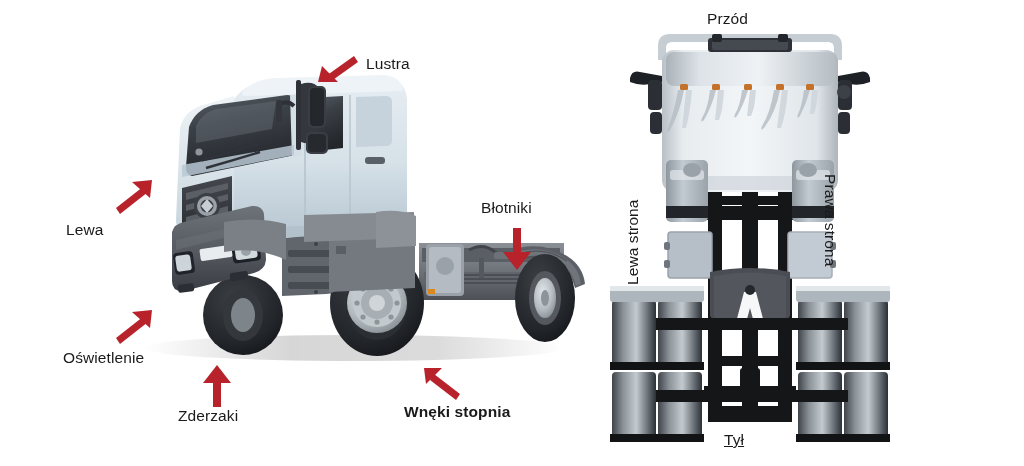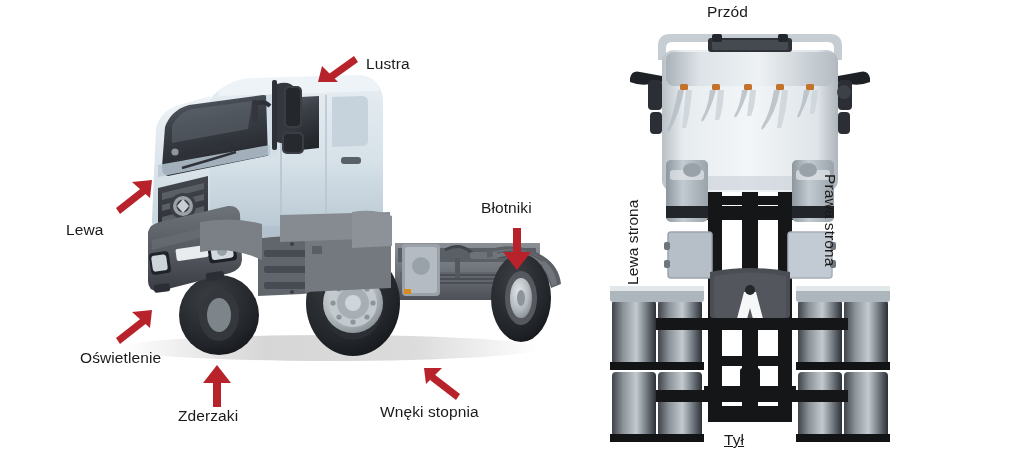--- a/index.html
+++ b/index.html
@@ -17,21 +17,21 @@
   .lbl.vert-cw{transform:rotate(90deg);transform-origin:left top;}
   .arrow{position:absolute;}
   svg{display:block;overflow:visible;}
   .panel{position:absolute;}
 </style>
 </head>
 <body>
 
 <div class="stage">
 
-  <div class="panel" style="left:0;top:0;width:600px;height:466px;">
+  <div class="panel" style="left:0;top:0;width:600px;height:466px;padding-left:24px;">
 
     <svg width="600" height="466" viewBox="0 0 600 466">
       <defs>
         <linearGradient id="cabG" x1="0" y1="0" x2="0" y2="1">
           <stop offset="0%" stop-color="#eef3f6"></stop>
           <stop offset="45%" stop-color="#dde6ec"></stop>
           <stop offset="100%" stop-color="#c6d4dd"></stop>
         </linearGradient>
         <linearGradient id="cabSideG" x1="0" y1="0" x2="0" y2="1">
           <stop offset="0%" stop-color="#e7eef3"></stop>
@@ -253,37 +253,37 @@
       </g>
     </svg>
     <div class="lbl" style="left:66px;top:222px;">Lewa</div>
 
     <svg class="arrow" style="left:112px;top:306px;" width="46" height="36">
       <g fill="#b8232b">
         <path d="M4,32 L32,10 L36,16 L8,38 Z"></path>
         <path d="M40,4 L20,6 L38,22 Z"></path>
       </g>
     </svg>
-    <div class="lbl" style="left:80px;top:350px;">Oświetlenie</div>
+    <div class="lbl" style="left:63px;top:350px;">Oświetlenie</div>
 
     <svg class="arrow" style="left:200px;top:365px;" width="34" height="42">
       <g fill="#b8232b">
         <path d="M13,12 L21,12 L21,42 L13,42 Z"></path>
         <path d="M17,0 L3,18 L31,18 Z"></path>
       </g>
     </svg>
     <div class="lbl" style="left:178px;top:408px;text-align:center;">Zderzaki</div>
 
     <svg class="arrow" style="left:420px;top:366px;" width="44" height="34">
       <g fill="#b8232b">
         <path d="M40,28 L14,8 L10,14 L36,34 Z"></path>
         <path d="M4,2 L22,2 L6,18 Z"></path>
       </g>
     </svg>
-    <div class="lbl" style="left:380px;top:404px;">Wnęki stopnia</div>
+    <div class="lbl" style="left:404px;top:404px;font-weight:bold;">Wnęki stopnia</div>
 
     <svg class="arrow" style="left:500px;top:228px;" width="34" height="42">
       <g fill="#b8232b">
         <path d="M13,0 L21,0 L21,28 L13,28 Z"></path>
         <path d="M17,42 L3,24 L31,24 Z"></path>
       </g>
     </svg>
     <div class="lbl" style="left:481px;top:200px;">Błotniki</div>
   </div>
 
@@ -438,21 +438,21 @@
         <rect x="10" y="362" width="94" height="8" fill="#111315"></rect>
         <rect x="196" y="362" width="94" height="8" fill="#111315"></rect>
         <rect x="10" y="434" width="94" height="8" fill="#111315"></rect>
         <rect x="196" y="434" width="94" height="8" fill="#111315"></rect>
 
         <rect x="56" y="318" width="192" height="12" fill="#141618"></rect>
         <rect x="56" y="390" width="192" height="12" fill="#141618"></rect>
       </g>
     </svg>
 
-    <div class="lbl" style="left:107px;top:4px;text-align:center;">Przód</div>
+    <div class="lbl" style="left:107px;top:11px;text-align:center;">Przód</div>
 
     <div class="lbl vert-ccw" style="left:25px;top:285px;">Lewa strona</div>
 
     <div class="lbl vert-cw" style="left:238px;top:174px;">Prawa strona</div>
 
     <div class="lbl" style="left:124px;top:432px;text-decoration:underline;">Tył</div>
   </div>
 
 </div>
 

